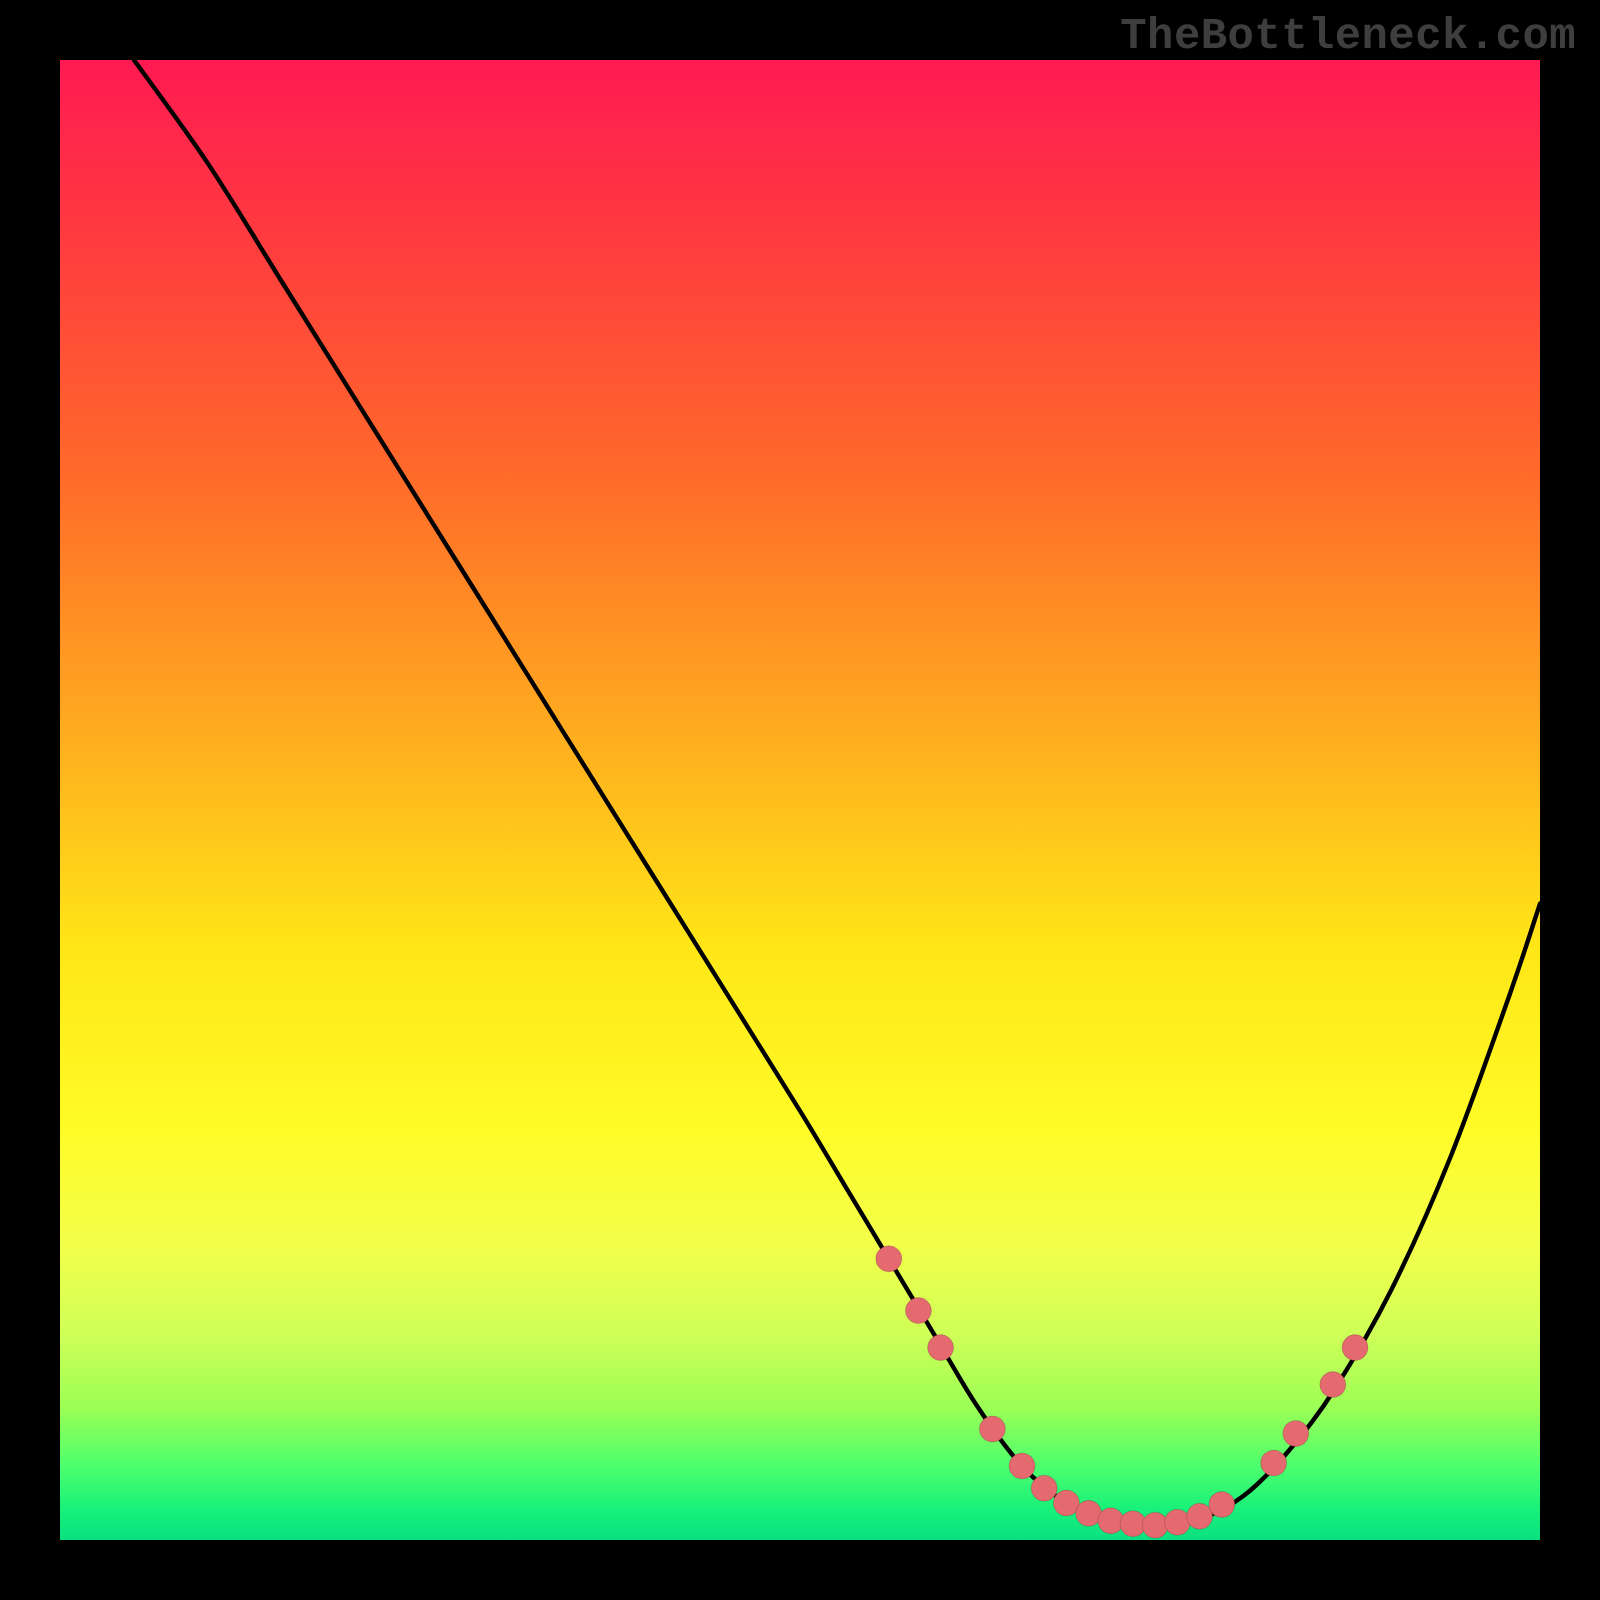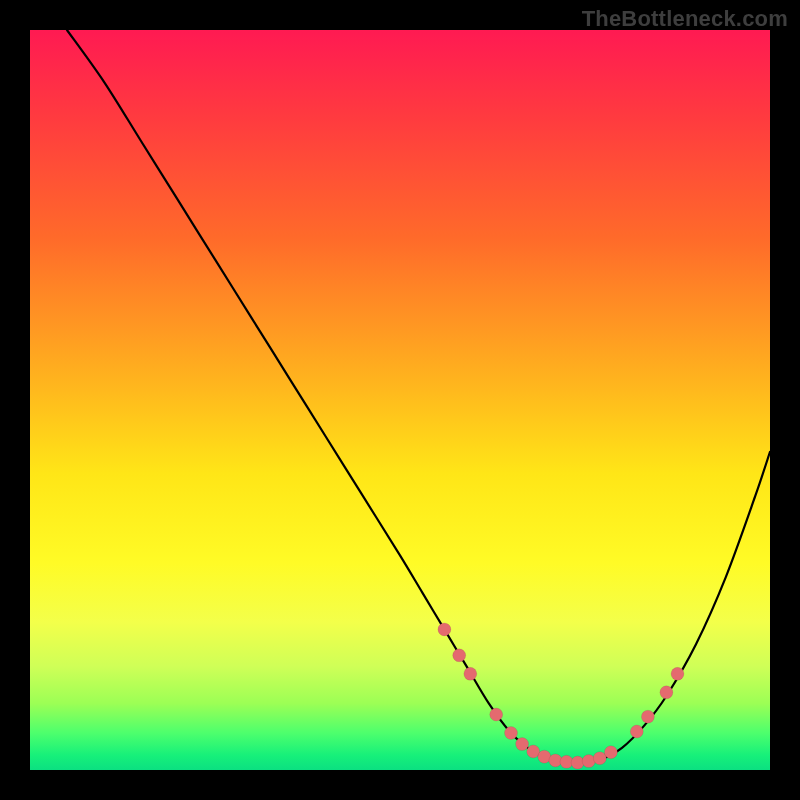--- a/index.html
+++ b/index.html
@@ -7,21 +7,21 @@
   .frame {
     position: relative;
     width: 800px;
     height: 800px;
     background: #000;
   }
   .watermark {
     position: absolute;
     top: 6px;
     right: 12px;
-    font-family: Liberation Sans, sans-serif;
+    font-family: Liberation Mono, monospace;
     font-size: 22px;
     font-weight: 600;
     color: #3e3e3e;
     letter-spacing: 0.2px;
     z-index: 10;
   }
   .plot {
     position: absolute;
     left: 30px;
     top: 30px;

